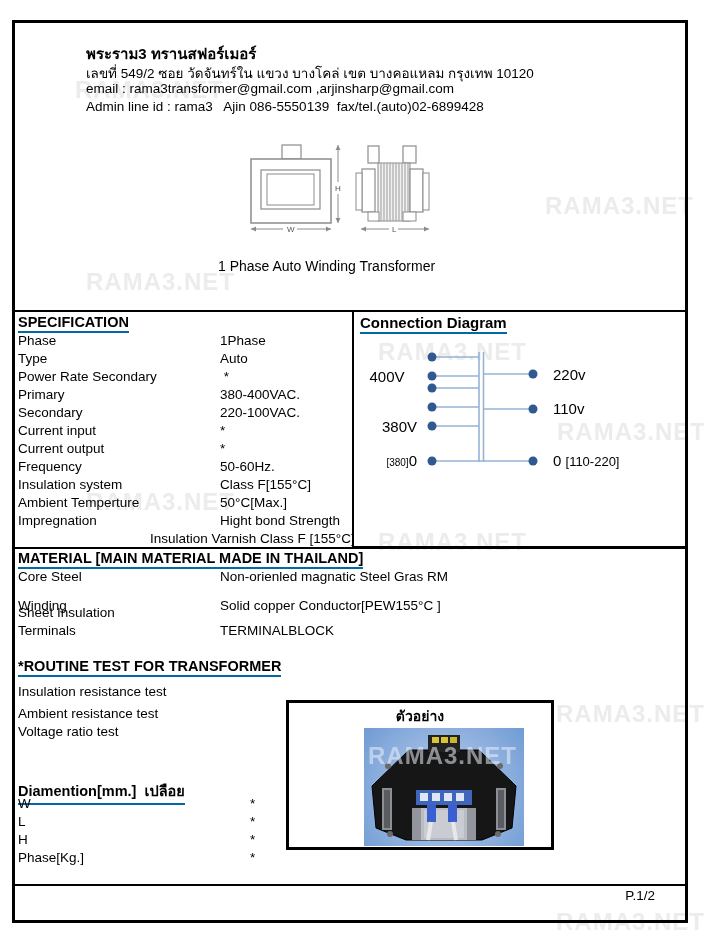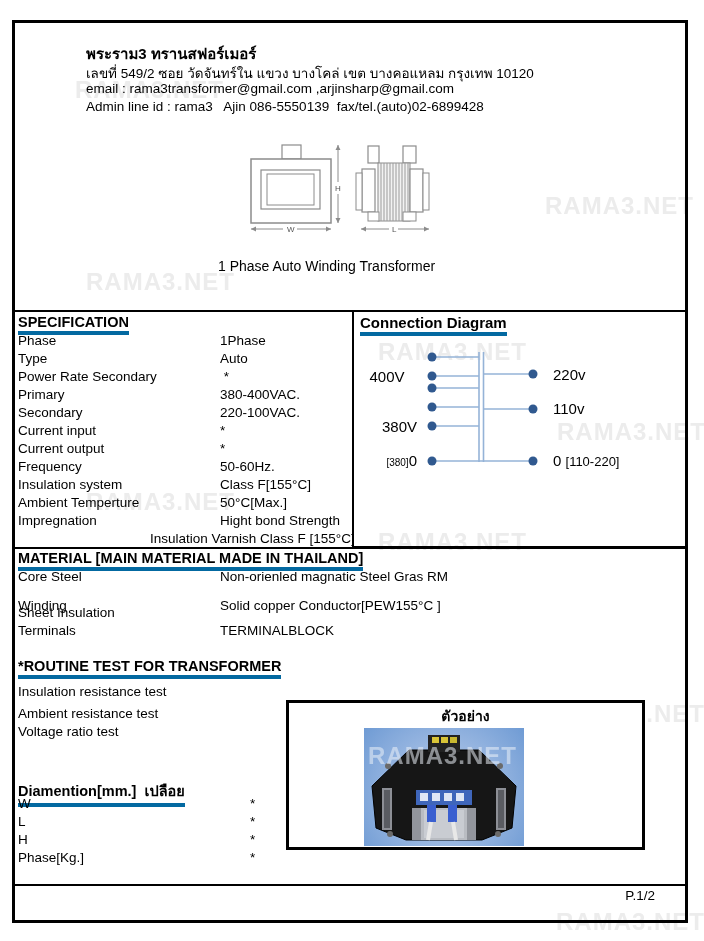--- a/index.html
+++ b/index.html
@@ -16,37 +16,37 @@
   .frame{
     position:absolute;left:12px;top:20px;width:676px;height:903px;
     border:3px solid #000;box-sizing:border-box;z-index:1;
   }
   .abs{position:absolute;z-index:2;}
   .hdr-co{font-size:15px;font-weight:bold;}
   .hdr-ln{font-size:13.5px;}
   .divider{position:absolute;height:2px;background:#000;z-index:2;}
   .sec-title{
     position:absolute;z-index:2;font-size:14.5px;font-weight:bold;
-    border-bottom:4px solid #0369a1;padding-bottom:1px;white-space:nowrap;
+    border-bottom:2px solid #0369a1;padding-bottom:1px;white-space:nowrap;
   }
   .row{position:absolute;left:18px;width:340px;height:18px;font-size:13.5px;z-index:2;}
   .row .lbl{position:absolute;left:0;white-space:nowrap;}
   .row .val{position:absolute;left:202px;white-space:nowrap;}
   .dim-row .val{left:232px;}
   .conn-box{
     position:absolute;left:352px;top:312px;width:333px;height:236px;
     border-left:2px solid #000;border-bottom:2px solid #000;
     box-sizing:border-box;z-index:2;background:transparent;
   }
   .conn-lbl{position:absolute;z-index:3;font-size:15px;white-space:nowrap;}
   .conn-lbl .sm{font-size:10px;}
   .conn-lbl .sm2{font-size:13px;}
   .caption{font-size:14px;}
   .photo-box{
-    position:absolute;left:286px;top:700px;width:359px;height:150px;
+    position:absolute;left:286px;top:700px;width:268px;height:150px;
     border:3px solid #000;box-sizing:border-box;z-index:2;background:#fff;
   }
   .sample-lbl{
     position:absolute;left:0;top:2px;width:100%;text-align:center;
     font-weight:bold;font-size:14px;z-index:3;
   }
   .photo{
     position:absolute;left:75px;top:25px;width:160px;height:118px;z-index:4;
     background:radial-gradient(circle at 50% 55%, #d7e2f2 0%, #9cb9e2 45%, #6f9bd4 100%);
   }

